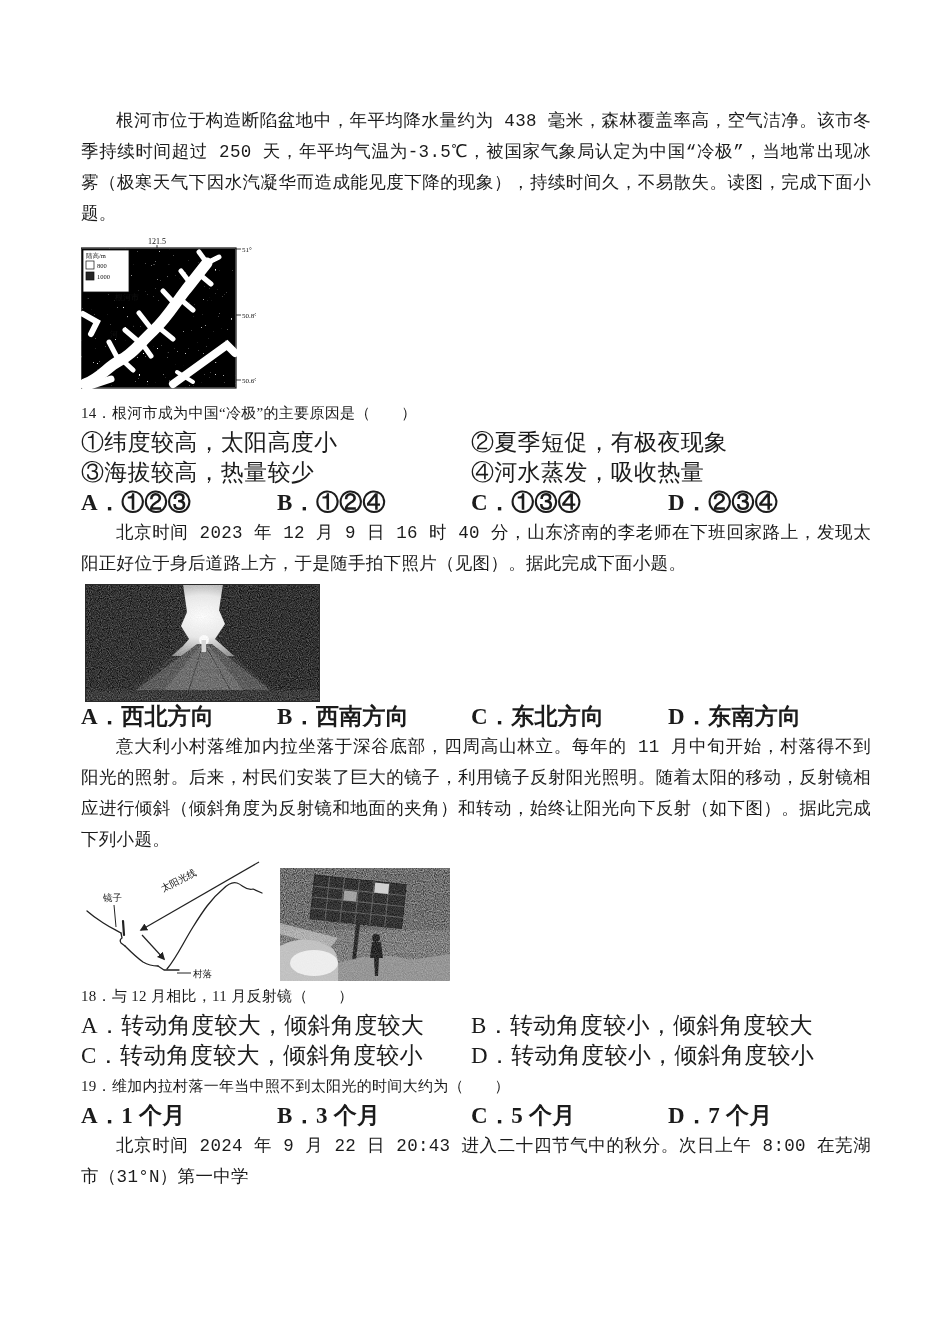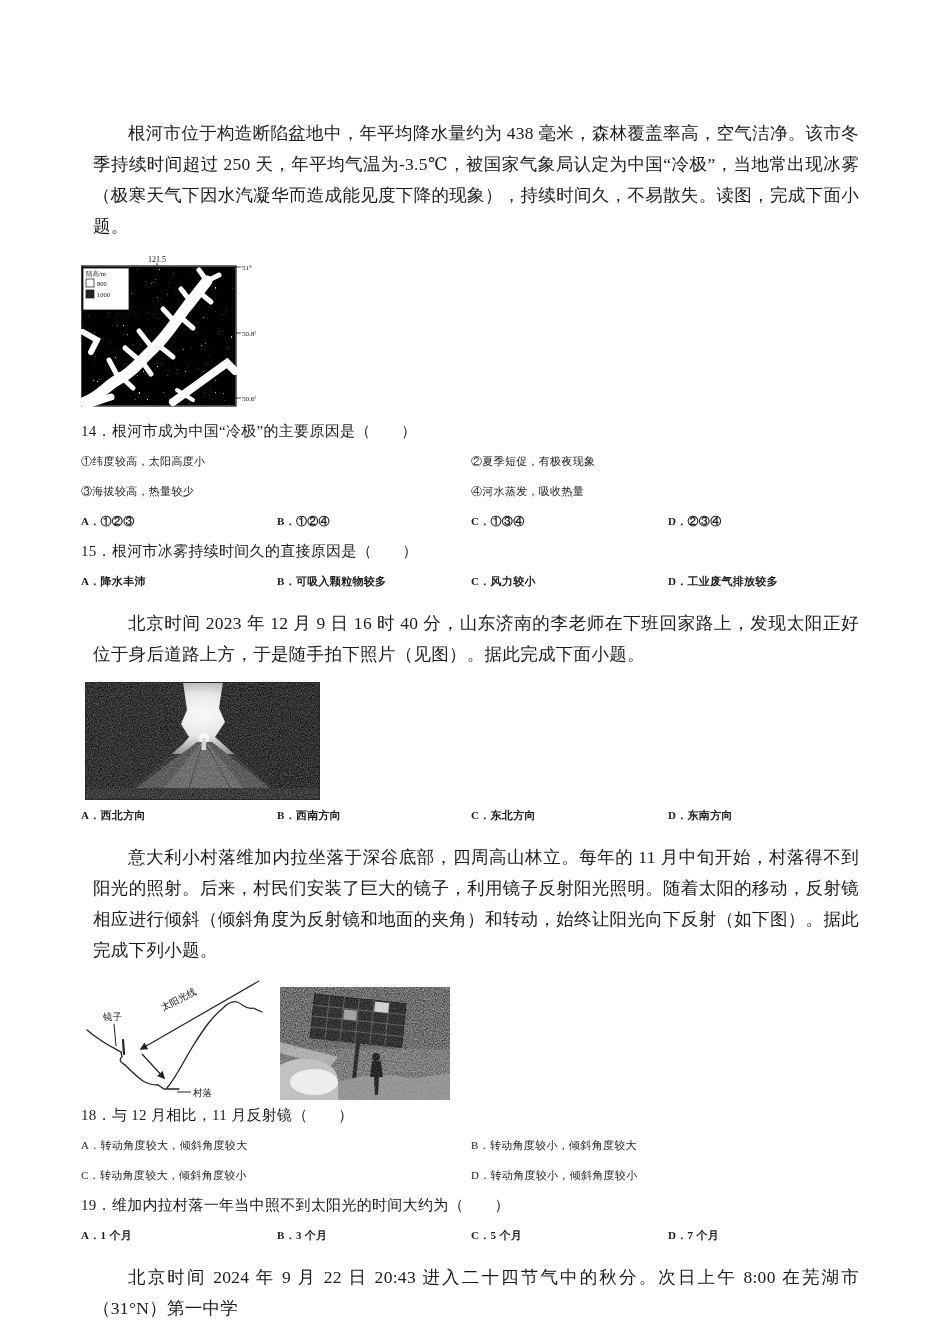--- a/index.html
+++ b/index.html
@@ -4,25 +4,25 @@
 <style>
   html,body{margin:0;padding:0;}
   body{
     width:950px;height:1344px;background:#ffffff;
     font-family:"Liberation Serif","DejaVu Serif",serif;
     color:#1b1b1b;overflow:hidden;position:relative;
   }
   .page{position:relative;width:950px;height:1344px;background:#fff;}
   .content{position:absolute;left:81px;top:106px;width:790px;}
   .para{
-    margin:12px;font-size:17.5px;line-height:31px;
-    text-indent:2em;text-align:justify;letter-spacing:0.3px;
+    margin:0;font-size:17.5px;line-height:31px;
+    text-indent:2em;text-align:justify;letter-spacing:0.3px;font-family:Liberation Mono, monospace;
   }
   .qline{font-size:15px;line-height:30px;letter-spacing:0.3px;}
-  .opt-row{display:grid;font-size:11px;line-height:30px;letter-spacing:0.3px;}
+  .opt-row{display:grid;font-size:23px;line-height:30px;letter-spacing:0.3px;}
   .opts4{grid-template-columns:196px 194px 197px auto;font-weight:bold;}
   .opts2{grid-template-columns:390px auto;}
   .fig-map{margin:6px 0 2px 0;}
   .fig-photo{margin:4px 0 0 4px;line-height:0;}
   .fig-duo{margin:3px 0 0 0;display:flex;align-items:flex-end;gap:14px;line-height:0;}
   svg text{font-family:"Liberation Serif","DejaVu Serif",serif;}
 </style>
 </head>
 <body>
 
@@ -94,29 +94,20 @@
         <span>④河水蒸发，吸收热量</span>
       </div>
       <div class="opt-row opts4">
         <span>A．①②③</span>
         <span>B．①②④</span>
         <span>C．①③④</span>
         <span>D．②③④</span>
       </div>
     </div>
 
-    <div>
-      <div class="qline">15．根河市冰雾持续时间久的直接原因是（　　）</div>
-      <div class="opt-row opts4">
-        <span>A．降水丰沛</span>
-        <span>B．可吸入颗粒物较多</span>
-        <span>C．风力较小</span>
-        <span>D．工业废气排放较多</span>
-      </div>
-    </div>
 
     <p class="para">北京时间 2023 年 12 月 9 日 16 时 40 分，山东济南的李老师在下班回家路上，发现太阳正好位于身后道路上方，于是随手拍下照片（见图）。据此完成下面小题。</p>
 
     <div class="fig-photo">
       <svg viewBox="0 0 235 118" width="235" height="118">
         <defs>
           <radialGradient id="skyglow" cx="0.5" cy="0.45" r="0.65">
             <stop offset="0" stop-color="#ffffff"></stop>
             <stop offset="0.45" stop-color="#e9e9e9"></stop>
             <stop offset="1" stop-color="#6d6d6d"></stop>

